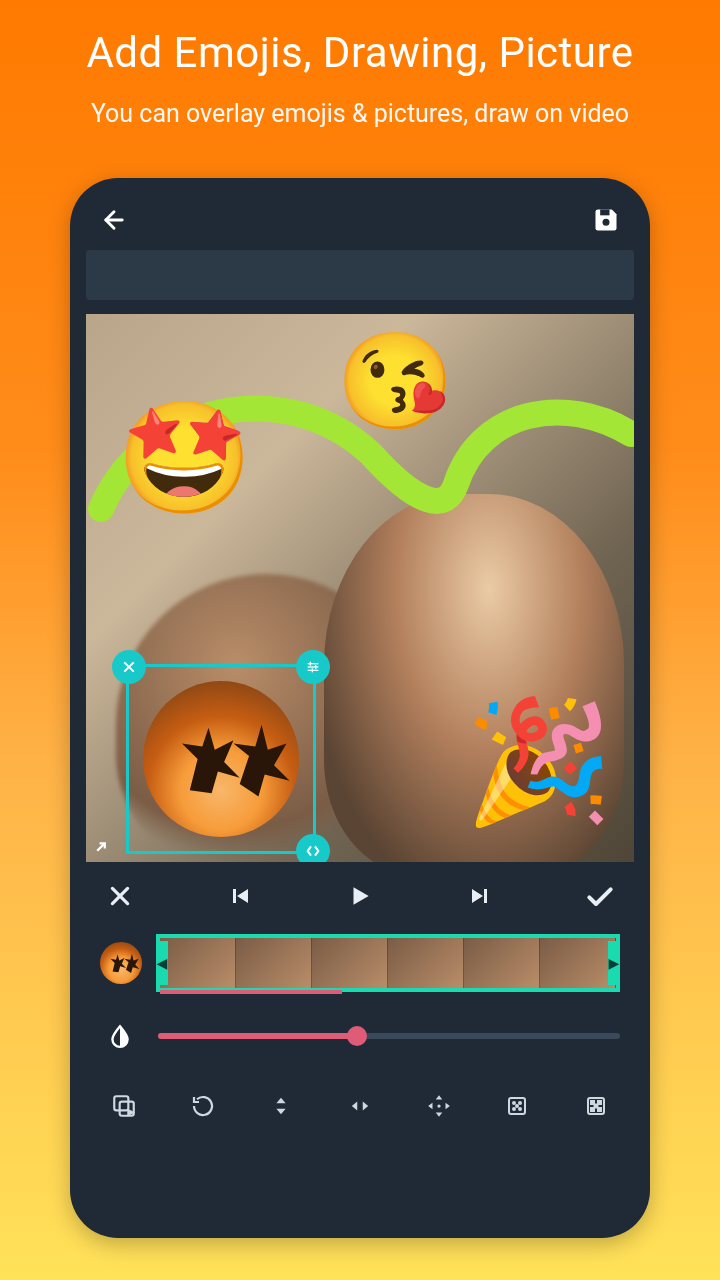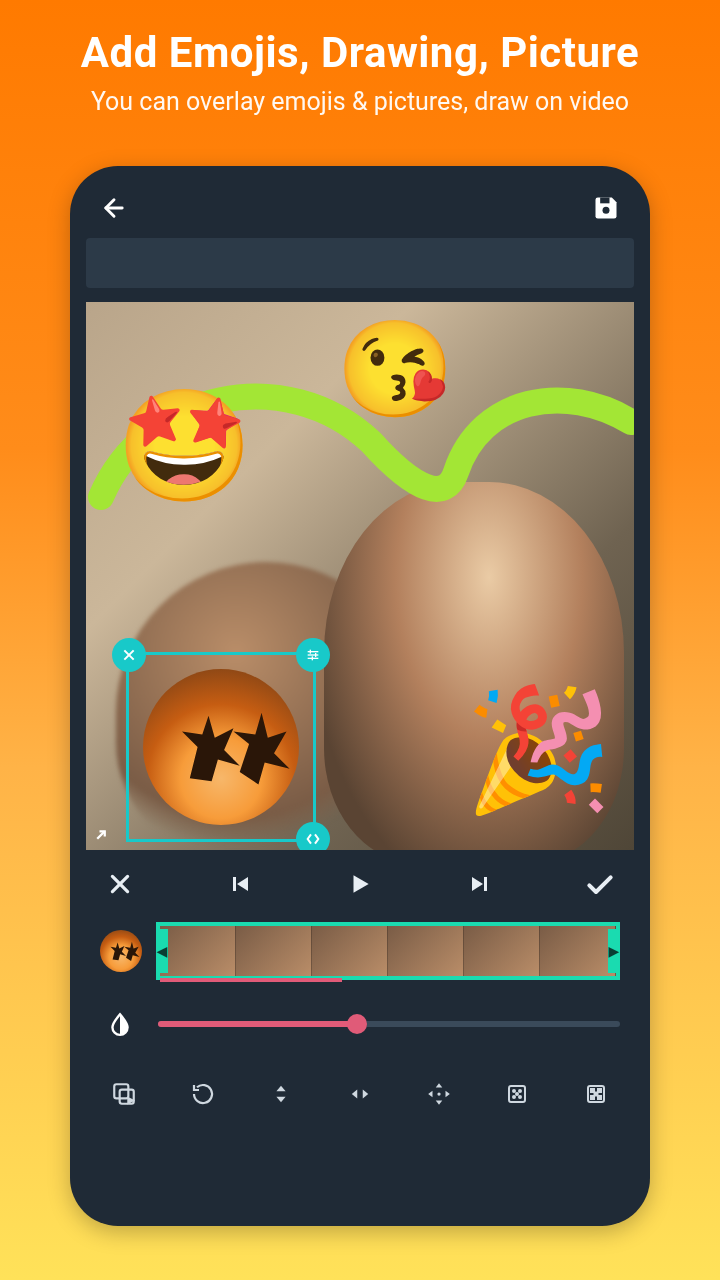--- a/index.html
+++ b/index.html
@@ -2,22 +2,22 @@
 <html><head>
 <meta charset="utf-8">
 <style>
   * { box-sizing: border-box; margin: 0; padding: 0; }
   html, body { width: 720px; height: 1280px; overflow: hidden; }
   body {
     background: linear-gradient(to bottom, #ff7a00 0%, #ff8c1a 35%, #ffb347 60%, #ffe259 100%);
     font-family: -apple-system, BlinkMacSystemFont, "Segoe UI", Roboto, sans-serif;
   }
   .promo-header { padding: 28px 30px 10px 30px; text-align: center; color: #fff; }
-  .promo-title { font-size: 42px; font-weight: 700; letter-spacing: 0.5px; }
-  .promo-subtitle { margin-top: 10px; font-size: 25px; font-weight: 400; color: #fff; opacity: 0.95; }
+  .promo-title { font-size: 42px; font-weight: 400; letter-spacing: 0.5px; }
+  .promo-subtitle { margin-top: 22px; font-size: 25px; font-weight: 400; color: #fff; opacity: 0.95; }
 
   .device {
     margin: 40px auto 0 auto;
     width: 580px;
     height: 1060px;
     background: #1f2a36;
     border-radius: 48px;
     padding: 26px 16px 16px 16px;
     display: flex;
     flex-direction: column;

